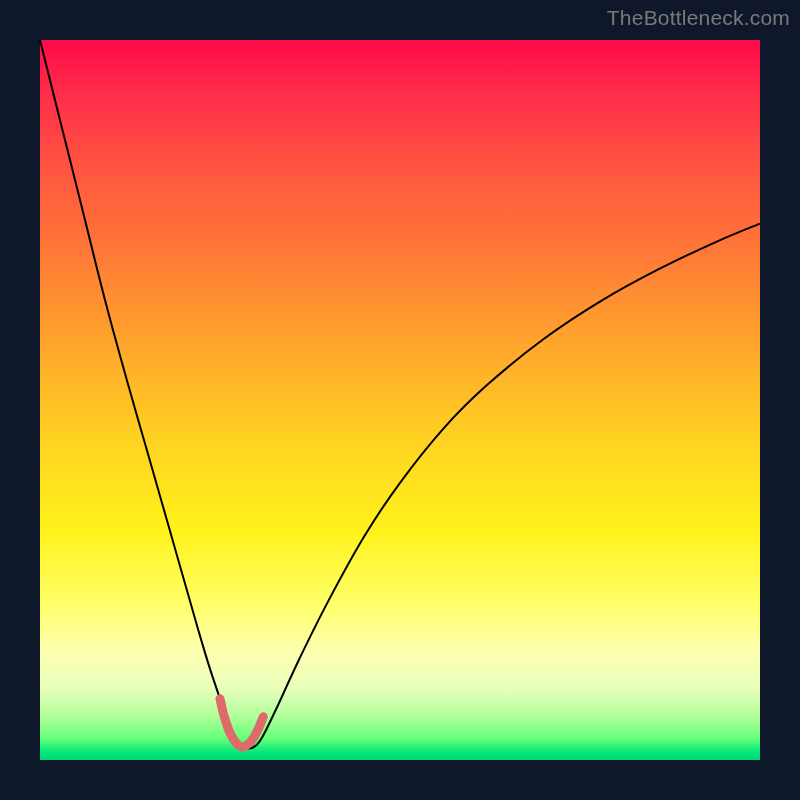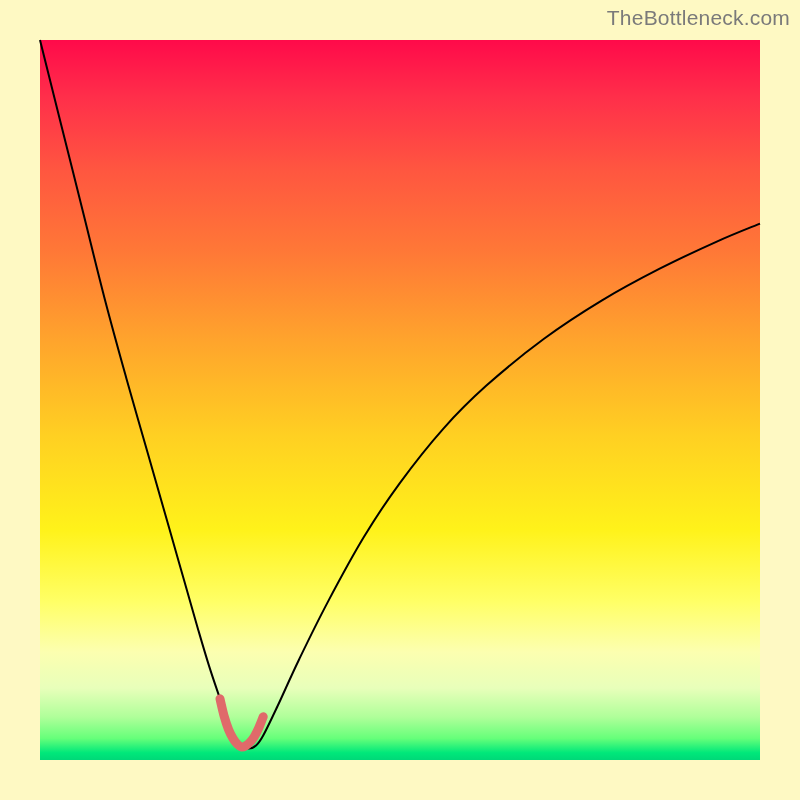--- a/index.html
+++ b/index.html
@@ -10,21 +10,21 @@
     background: #000;
     overflow: hidden;
     font-family: Arial, Helvetica, sans-serif;
   }
   .frame {
     position: absolute;
     top: 0;
     left: 0;
     width: 800px;
     height: 800px;
-    background: #fef9c3;
+    background: #0f172a;
   }
   .plot-area {
     position: absolute;
     left: 40px;
     top: 40px;
     width: 720px;
     height: 720px;
   }
   .gradient-bg {
     position: absolute;

